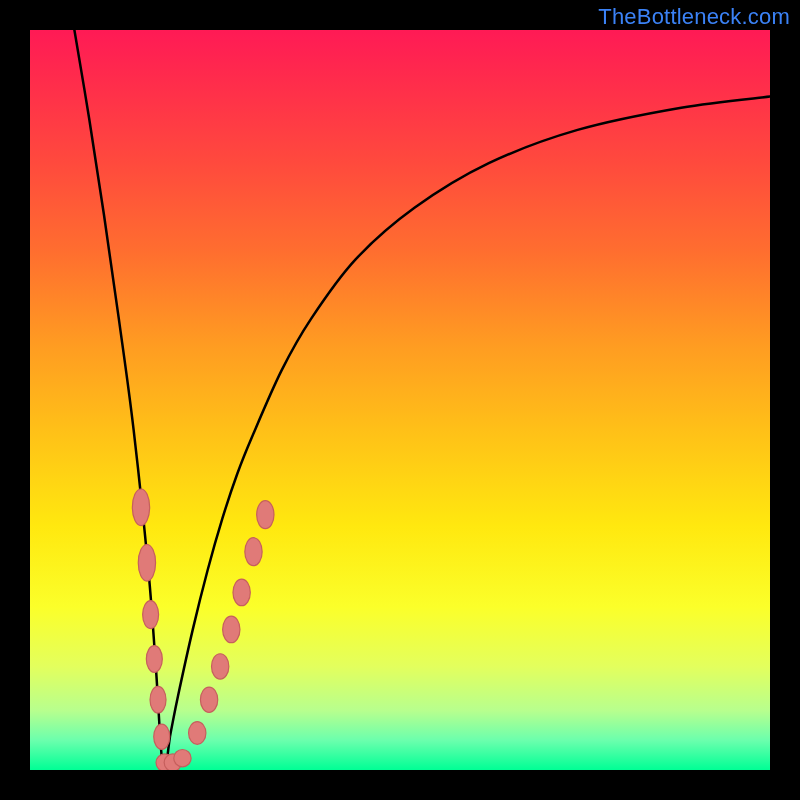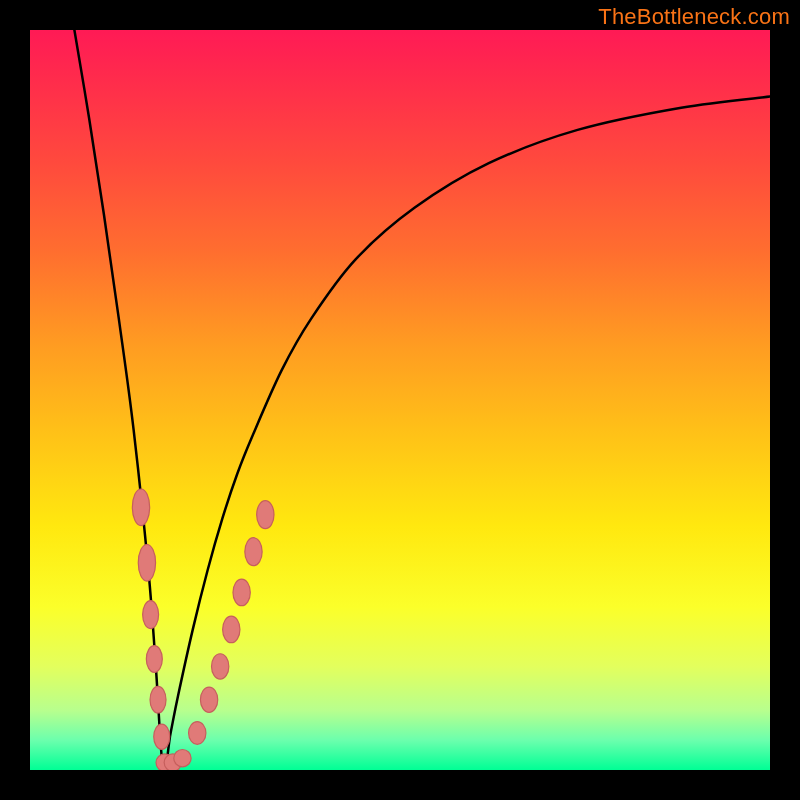--- a/index.html
+++ b/index.html
@@ -14,21 +14,21 @@
   .frame {
     position: relative;
     width: 800px;
     height: 800px;
     background: #000;
   }
   .watermark {
     position: absolute;
     top: 4px;
     right: 10px;
-    color: #f97316;
+    color: #3b82f6;
     font-size: 22px;
     font-weight: 500;
     letter-spacing: 0.2px;
     z-index: 10;
   }
   .plot-area {
     position: absolute;
     left: 30px;
     top: 30px;
     width: 740px;

